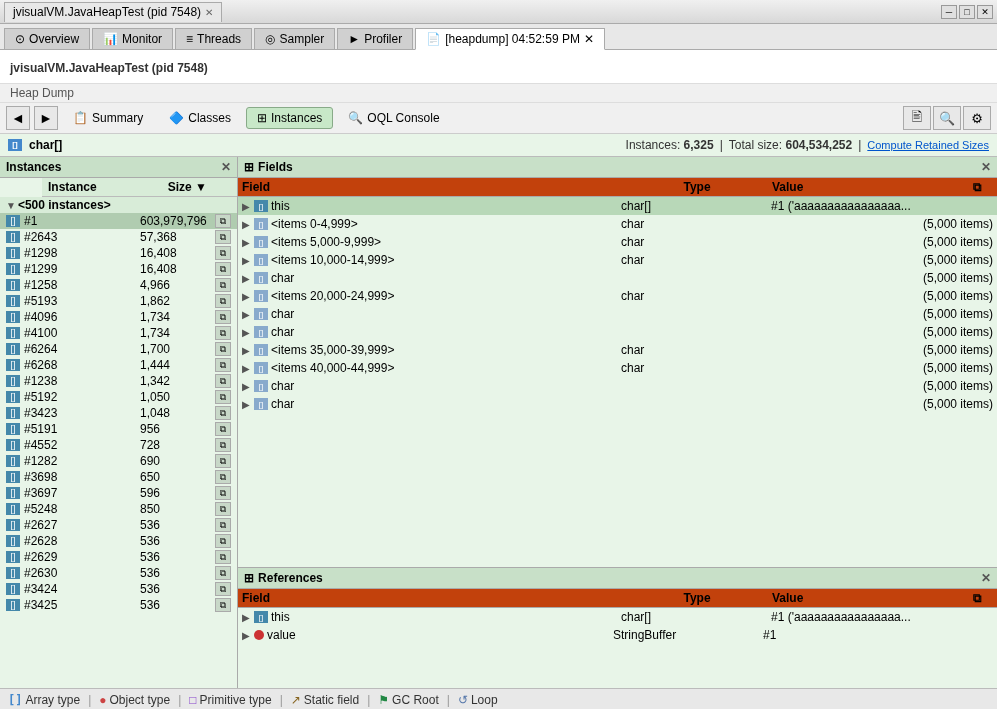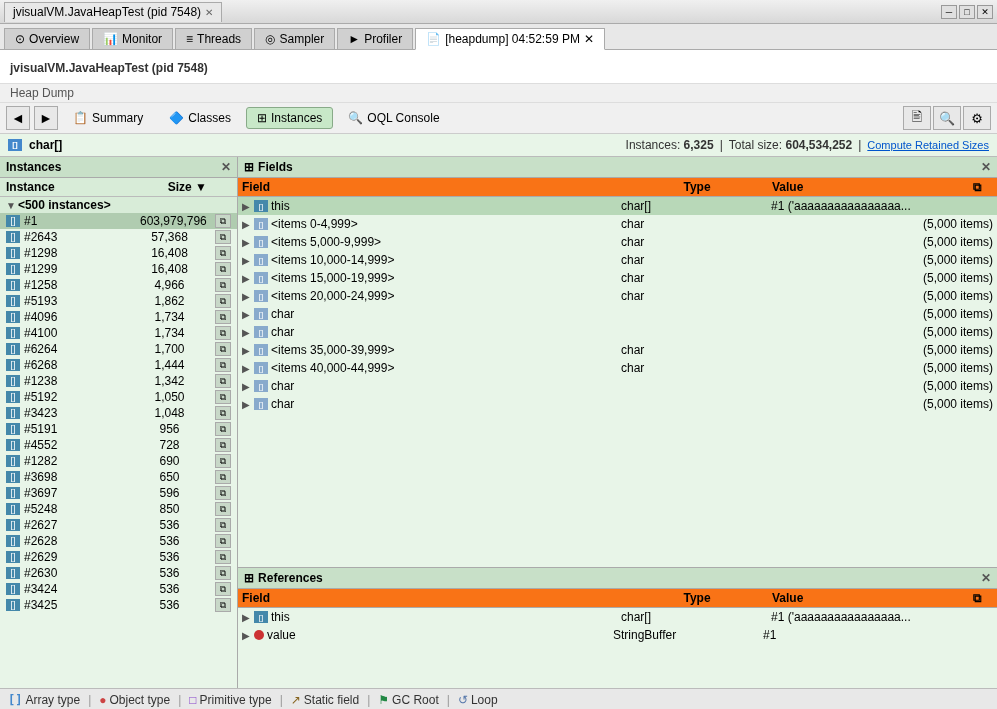--- a/index.html
+++ b/index.html
@@ -199,20 +199,21 @@
       font-size: 12px;
       color: #555;
     }
     .panel-subheader {
       display: flex;
       background: #d8ecd8;
       border-bottom: 1px solid #bbb;
       padding: 2px 6px;
       font-size: 11px;
       font-weight: bold;
+      margin-left: 42px;
     }
     .col-instance { flex: 1; }
     .col-size { width: 80px; text-align: right; padding-right: 24px; }
 
     .instances-list {
       flex: 1;
       overflow-y: auto;
     }
     .instance-row {
       display: flex;
@@ -232,21 +233,21 @@
       background: #4488aa;
       margin-right: 4px;
       font-size: 9px;
       display: flex;
       align-items: center;
       justify-content: center;
       color: white;
       flex-shrink: 0;
     }
     .inst-name { flex: 1; }
-    .inst-size { width: 75px; text-align: center; padding-right: 16px; }
+    .inst-size { width: 75px; text-align: left; padding-right: 16px; }
     .inst-copy-btn {
       width: 16px;
       height: 14px;
       background: #c8d8c8;
       border: 1px solid #aaa;
       font-size: 9px;
       cursor: pointer;
       display: flex;
       align-items: center;
       justify-content: center;
@@ -263,21 +264,21 @@
     
     .fields-panel {
       flex: 1;
       background: #e8f5e8;
       border-bottom: 1px solid #aaa;
       display: flex;
       flex-direction: column;
     }
     .table-header {
       display: flex;
-      background: #f97316;
+      background: #c2410c;
       border-bottom: 1px solid #aaa;
       font-weight: bold;
       font-size: 11px;
       padding: 2px 4px;
     }
     .col-field { width: 380px; }
     .col-type { width: 150px; text-align: center; }
     .col-value { flex: 1; }
     .col-actions { width: 20px; }
 
@@ -667,21 +668,20 @@
         <div class="field-row">
           <span class="field-expand">▶</span>
           <span class="field-icon" style="background:#88aacc;">[]</span>
           <span style="width:350px;">&lt;items 10,000-14,999&gt;</span>
           <span style="width:150px;">char</span>
           <span style="flex:1;text-align:right;">(5,000 items)</span>
         </div>
         <div class="field-row">
           <span class="field-expand">▶</span>
           <span class="field-icon" style="background:#88aacc;">[]</span>
-          <span style="width:350px;">&lt;items 15,000-19,999&gt;</span>
           <span style="width:150px;">char</span>
           <span style="flex:1;text-align:right;">(5,000 items)</span>
         </div>
         <div class="field-row">
           <span class="field-expand">▶</span>
           <span class="field-icon" style="background:#88aacc;">[]</span>
           <span style="width:350px;">&lt;items 20,000-24,999&gt;</span>
           <span style="width:150px;">char</span>
           <span style="flex:1;text-align:right;">(5,000 items)</span>
         </div>

